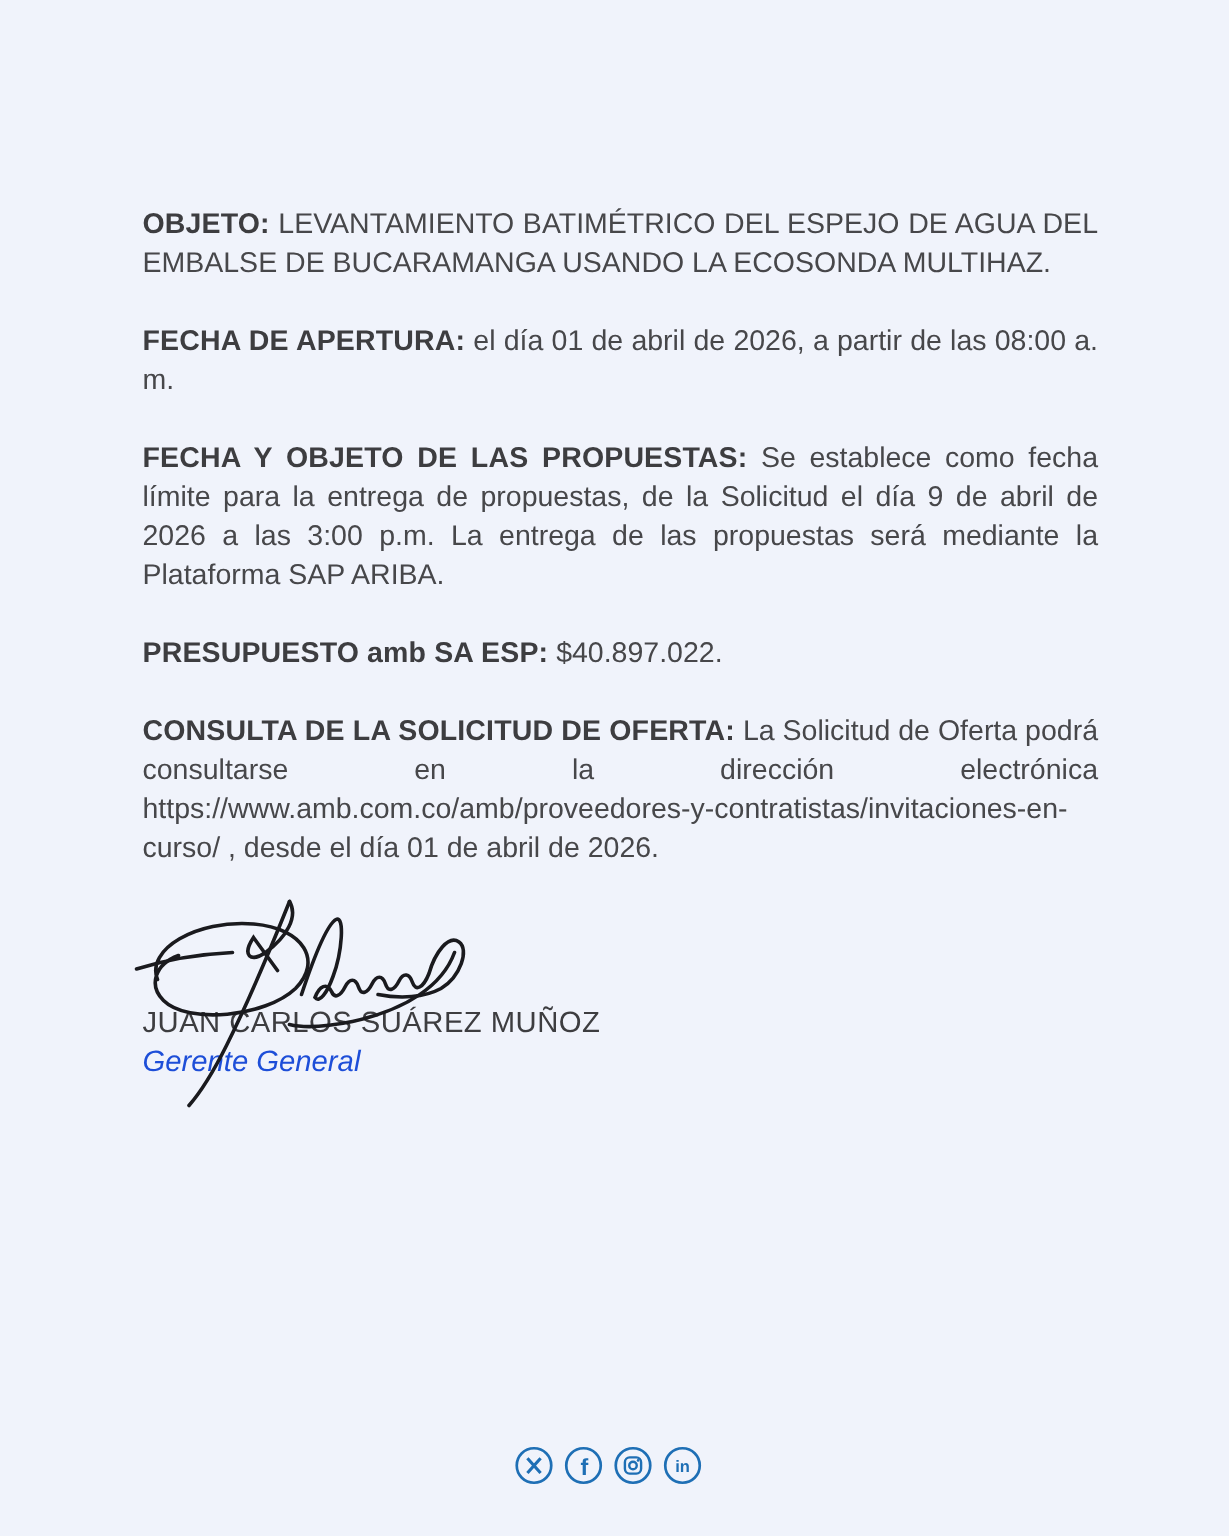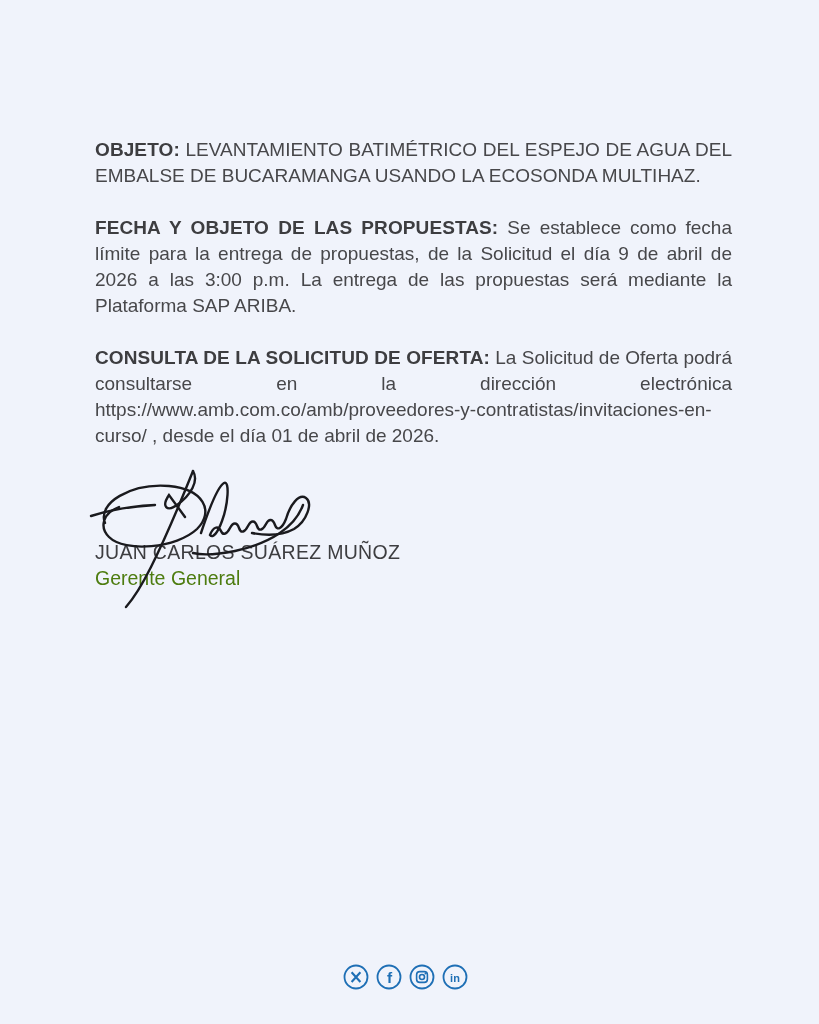--- a/index.html
+++ b/index.html
@@ -46,21 +46,22 @@
   .sig-name {
     padding-top: 64px;
     font-size: 19.5px;
     line-height: 26px;
     color: #3d3d40;
     letter-spacing: 0.3px;
   }
   .sig-title {
     font-size: 19.5px;
     line-height: 26px;
-    color: #4d7c0f;
+    color: #1d4ed8;
+    font-style: italic;
   }
   .footer {
     position: absolute;
     left: 0;
     right: 0;
     top: 948px;
     display: flex;
     justify-content: center;
     align-items: center;
     gap: 7px;
@@ -80,23 +81,25 @@
   .footer-text .bold { font-weight: 700; }
 </style>
 </head>
 <body>
 
 <div class="page">
   <div class="doc">
 
     <p class="para"><strong>OBJETO:</strong> <span>LEVANTAMIENTO BATIMÉTRICO DEL ESPEJO DE AGUA DEL EMBALSE DE BUCARAMANGA USANDO LA ECOSONDA MULTIHAZ.</span></p>
 
+    <p class="para"><strong>FECHA DE APERTURA:</strong> <span>el día 01 de abril de 2026, a partir de las 08:00 a. m.</span></p>
 
     <p class="para"><strong>FECHA Y OBJETO DE LAS PROPUESTAS:</strong> <span>Se establece como fecha límite para la entrega de propuestas, de la Solicitud el día 9 de abril de 2026 a las 3:00 p.m. La entrega de las propuestas será mediante la Plataforma SAP ARIBA.</span></p>
 
+    <p class="para"><strong>PRESUPUESTO amb SA ESP:</strong> <span>$40.897.022.</span></p>
 
     <p class="para"><strong>CONSULTA DE LA SOLICITUD DE OFERTA:</strong> <span>La Solicitud de Oferta podrá consultarse en la dirección electrónica https://www.amb.com.co/amb/proveedores-y-contratistas/invitaciones-en-curso/ , desde el día 01 de abril de 2026.</span></p>
 
     <div class="signature-block">
       <svg class="signature-svg" width="245" height="150" viewBox="0 0 245 150" fill="none" stroke="#1a1a1e" stroke-width="2.4" stroke-linecap="round">
 
         <path d="M16,62 C8,42 42,22 80,25 C114,28 126,50 108,68 C88,87 36,92 20,76 C10,66 14,52 30,46"></path>
 
         <path d="M2,55 C24,48 46,45 66,44"></path>
 

